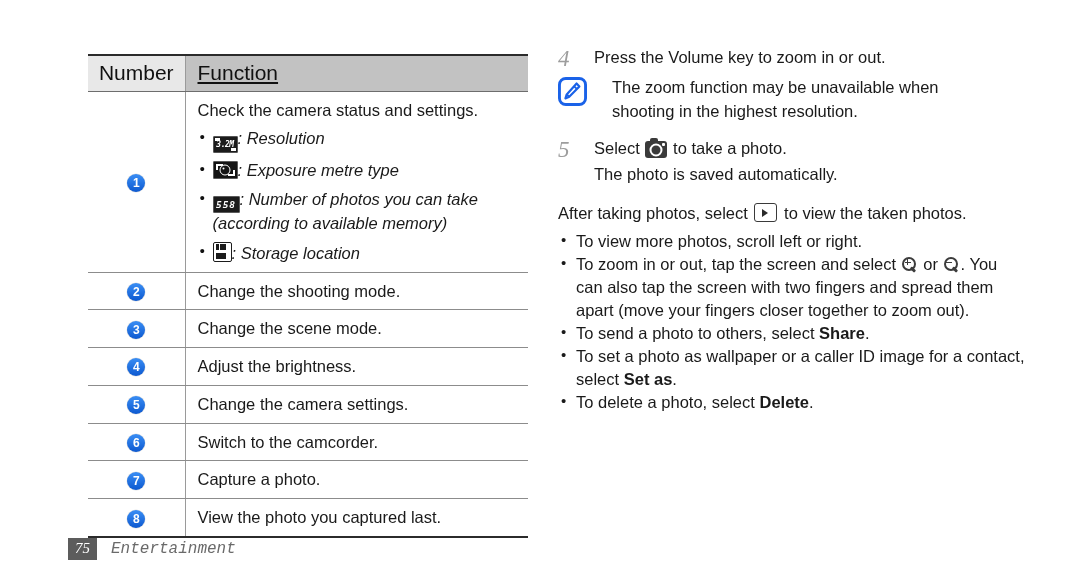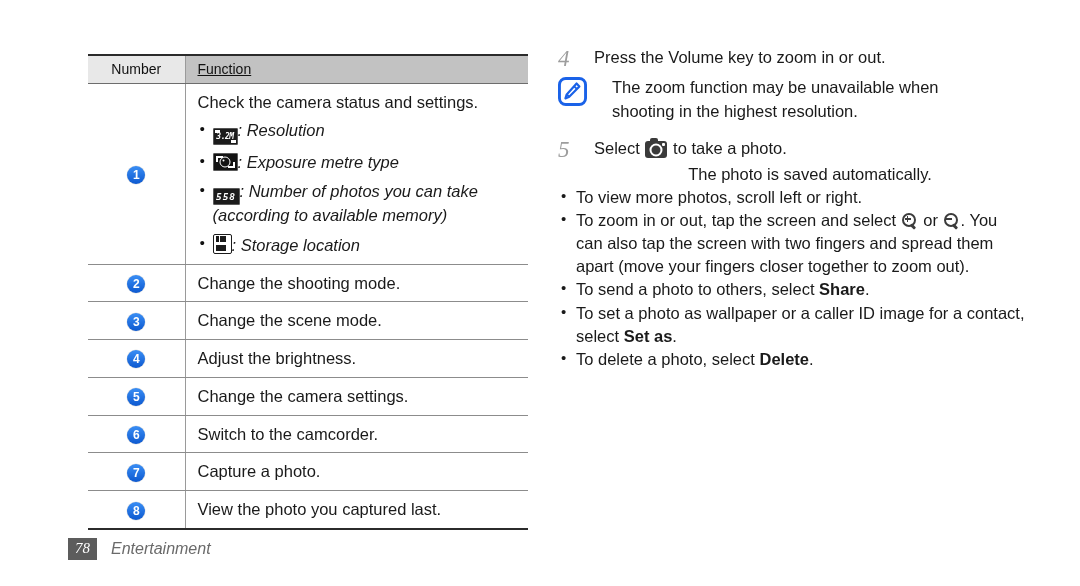--- a/index.html
+++ b/index.html
@@ -26,21 +26,21 @@
   table.fn-table {
     border-collapse: collapse;
     width: 440px;
     table-layout: fixed;
   }
   table.fn-table col.c-num { width: 97px; }
   table.fn-table col.c-fn  { width: 343px; }
 
   .fn-table thead th {
     font-weight: normal;
-    font-size: 14px;
+    font-size: 21px;
     text-align: left;
     padding: 5px 0 6px 0;
     border-top: 2.5px solid #2b2b2b;
     border-bottom: 1.5px solid #6d6d6d;
     color: #111;
   }
   .fn-table thead th.h-num {
     background: #e8e8e8;
     text-align: center;
     border-right: 1.5px solid #9a9a9a;
@@ -242,21 +242,20 @@
   }
   .note-icon {
     position: absolute;
     left: 0px;
     top: 1px;
     width: 29px;
     height: 29px;
   }
   .step-sub {
     padding-left: 36px;
-    text-align: center;
   }
   .para {
     margin-top: 16px;
     margin-bottom: 4px;
   }
   ul.r-list {
     margin: 0;
     padding: 0;
     list-style: none;
   }
@@ -369,21 +368,21 @@
     background: #5c5c5c;
     color: #ffffff;
     font-family: "Liberation Serif", serif;
     font-style: italic;
     font-size: 15px;
     padding: 1px 7px 2px 7px;
     line-height: 1.25;
   }
   .footer .chapter {
     margin-left: 14px;
-    font-family: Liberation Sans, sans-serif;
+    font-family: Liberation Mono, monospace;
     font-style: italic;
     font-size: 16px;
     color: #6a6a6a;
   }
 </style>
 </head>
 <body>
 
 <div class="left-col">
   <table class="fn-table">
@@ -473,20 +472,25 @@
   </div>
 
   <div class="step">
     <span class="step-num">5</span>
     <span>Select</span>
     <span class="ico-camera"><span class="flash"></span><span class="lens"></span></span>
     <span>to take a photo.</span>
   </div>
   <div class="step-sub">The photo is saved automatically.</div>
 
+  <div class="para">
+    <span>After taking photos, select</span>
+    <span class="ico-play"></span>
+    <span>to view the taken photos.</span>
+  </div>
 
   <ul class="r-list">
     <li>
       <span>To view more photos, scroll left or right.</span>
     </li>
     <li>
       <span>To zoom in or out, tap the screen and select</span>
       <span class="ico-mag"><span class="glass"></span><span class="sign-h"></span><span class="sign-v"></span><span class="handle"></span></span>
       <span>or</span>
       <span class="ico-mag"><span class="glass"></span><span class="sign-h"></span><span class="handle"></span></span><span>. You can also tap the screen with two fingers and spread them apart (move your fingers closer together to zoom out).</span>
@@ -500,15 +504,15 @@
       <span class="b">Set as</span><span>.</span>
     </li>
     <li>
       <span>To delete a photo, select</span>
       <span class="b">Delete</span><span>.</span>
     </li>
   </ul>
 </div>
 
 <div class="footer">
-  <span class="pagenum">78</span>
+  <span class="pagenum">75</span>
   <span class="chapter">Entertainment</span>
 </div>
 
 </body></html>

